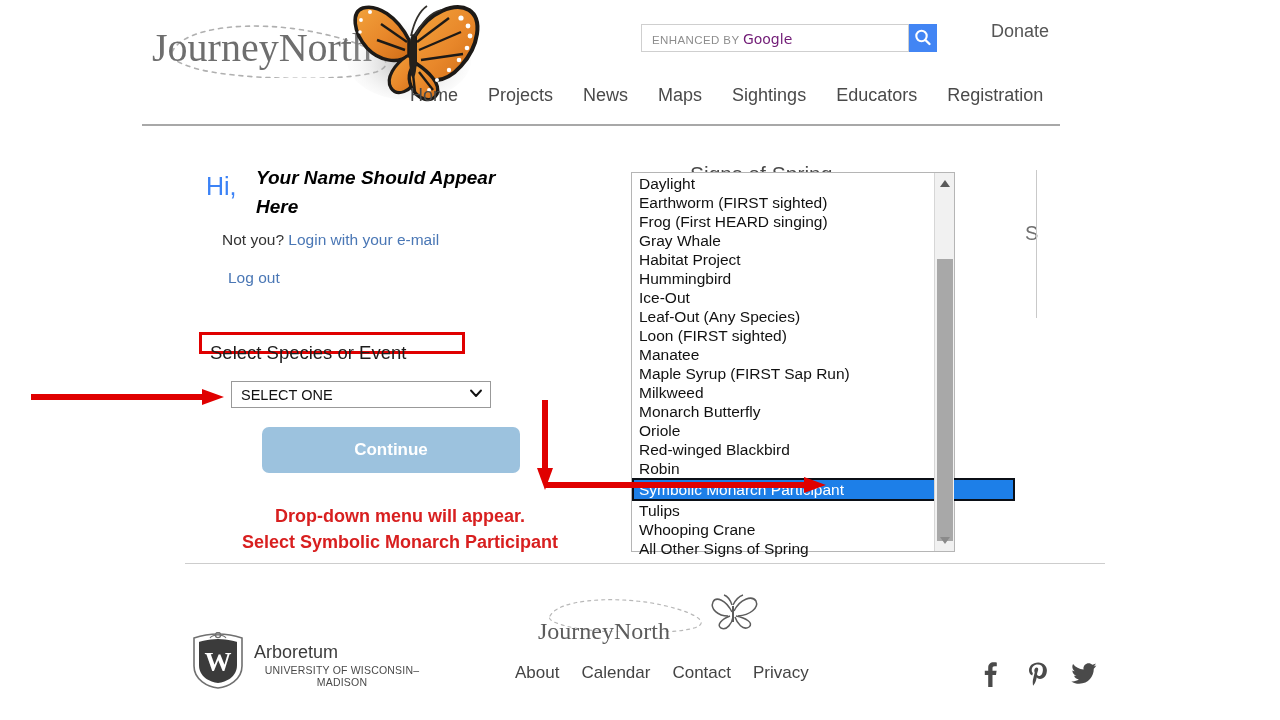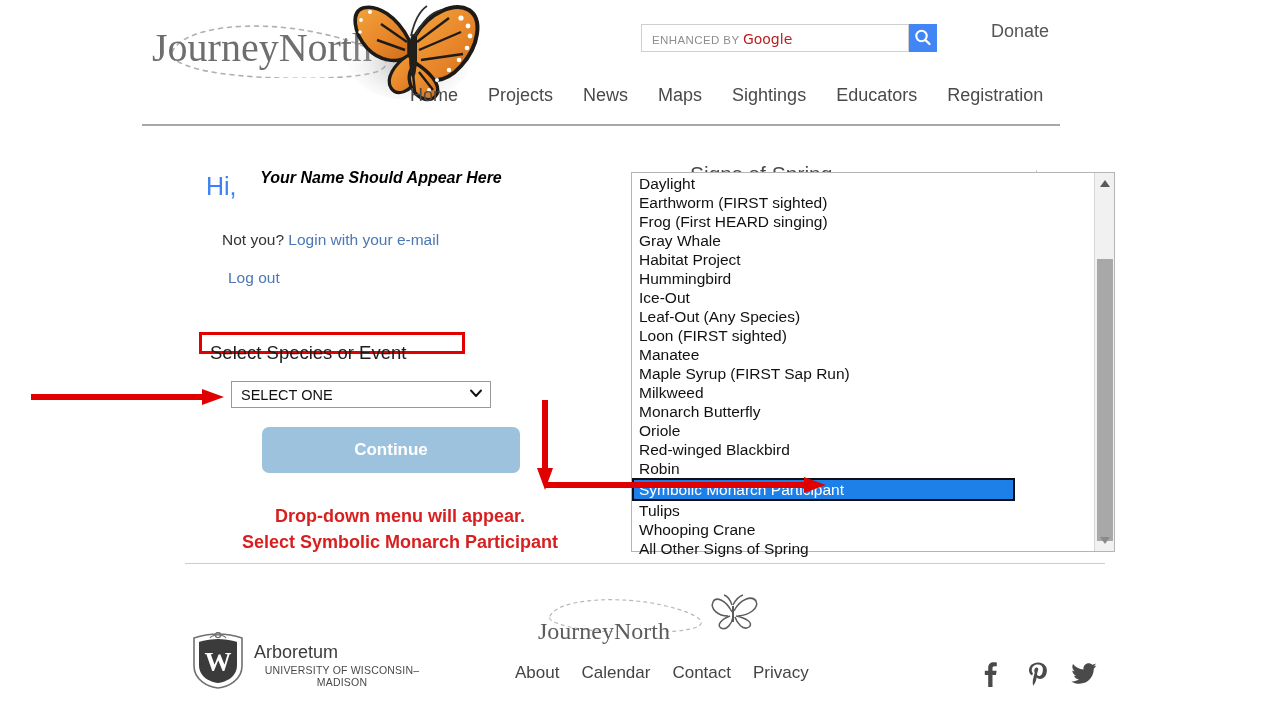--- a/index.html
+++ b/index.html
@@ -23,21 +23,21 @@
   .butterfly { position: absolute; left: 185px; top: -10px; width: 170px; height: 110px; }
 
   .searchbox {
     position: absolute; left: 641px; top: 24px; width: 268px; height: 28px;
     border: 1px solid #cfcfcf; background: #fff; box-sizing: border-box;
   }
   .searchbox .ph {
     position: absolute; left: 10px; top: 6px;
     font-size: 11.5px; color: #8d8d8d; letter-spacing: .4px;
   }
-  .searchbox .ph b { font-size: 14px; color: #b91c1c; font-weight: normal;
+  .searchbox .ph b { font-size: 14px; color: #701a75; font-weight: normal;
      font-family: "DejaVu Sans", sans-serif; letter-spacing: 0; }
   .search-btn {
     position: absolute; left: 909px; top: 24px; width: 28px; height: 28px;
     background: #4285f4; border: none; cursor: pointer;
   }
   .donate {
     position: absolute; left: 991px; top: 21px;
     font-size: 18px; color: #555; cursor: pointer;
   }
 
@@ -49,21 +49,21 @@
     border-top: 2px solid #a8a8a8;
   }
 
   
   .hi {
     position: absolute; left: 206px; top: 172px;
     font-size: 25px; color: #3b82f6;
   }
   .yourname {
     position: absolute; left: 256px; top: 163px; width: 250px;
-    text-align: center; font-size: 16px; font-weight: bold; font-style: italic;
+    font-size: 19px; font-weight: bold; font-style: italic;
     color: #000; line-height: 29px;
   }
   .notyou {
     position: absolute; left: 222px; top: 231px; font-size: 15.5px; color: #333;
   }
   .notyou a { color: #4a77b5; text-decoration: none; cursor: pointer; }
   .logout {
     position: absolute; left: 228px; top: 269px; font-size: 15.5px;
     color: #4a77b5; text-decoration: none; cursor: pointer;
   }
@@ -111,21 +111,21 @@
     position: absolute; left: 662px; top: 545px; width: 258px; height: 0;
     border-top: 1px solid #bcd0e0;
   }
   .ghost-edge {
     position: absolute; left: 1036px; top: 170px; width: 0; height: 148px;
     border-left: 1px solid #c9c9c9;
   }
 
   
   .dropdown {
-    position: absolute; left: 631px; top: 172px; width: 484px; height: 380px;
+    position: absolute; left: 631px; top: 172px; width: 324px; height: 380px;
     background: #ffffff; border: 1px solid #b5b5b5; box-sizing: border-box;
   }
   .dd-list {
     position: absolute; left: 0; top: 0; width: 384px; height: 100%;
     box-sizing: border-box; padding-top: 1px;
   }
   .dd-item {
     height: 19px; line-height: 19px; padding-left: 7px;
     font-size: 15.5px; color: #111; white-space: nowrap; cursor: pointer;
   }

